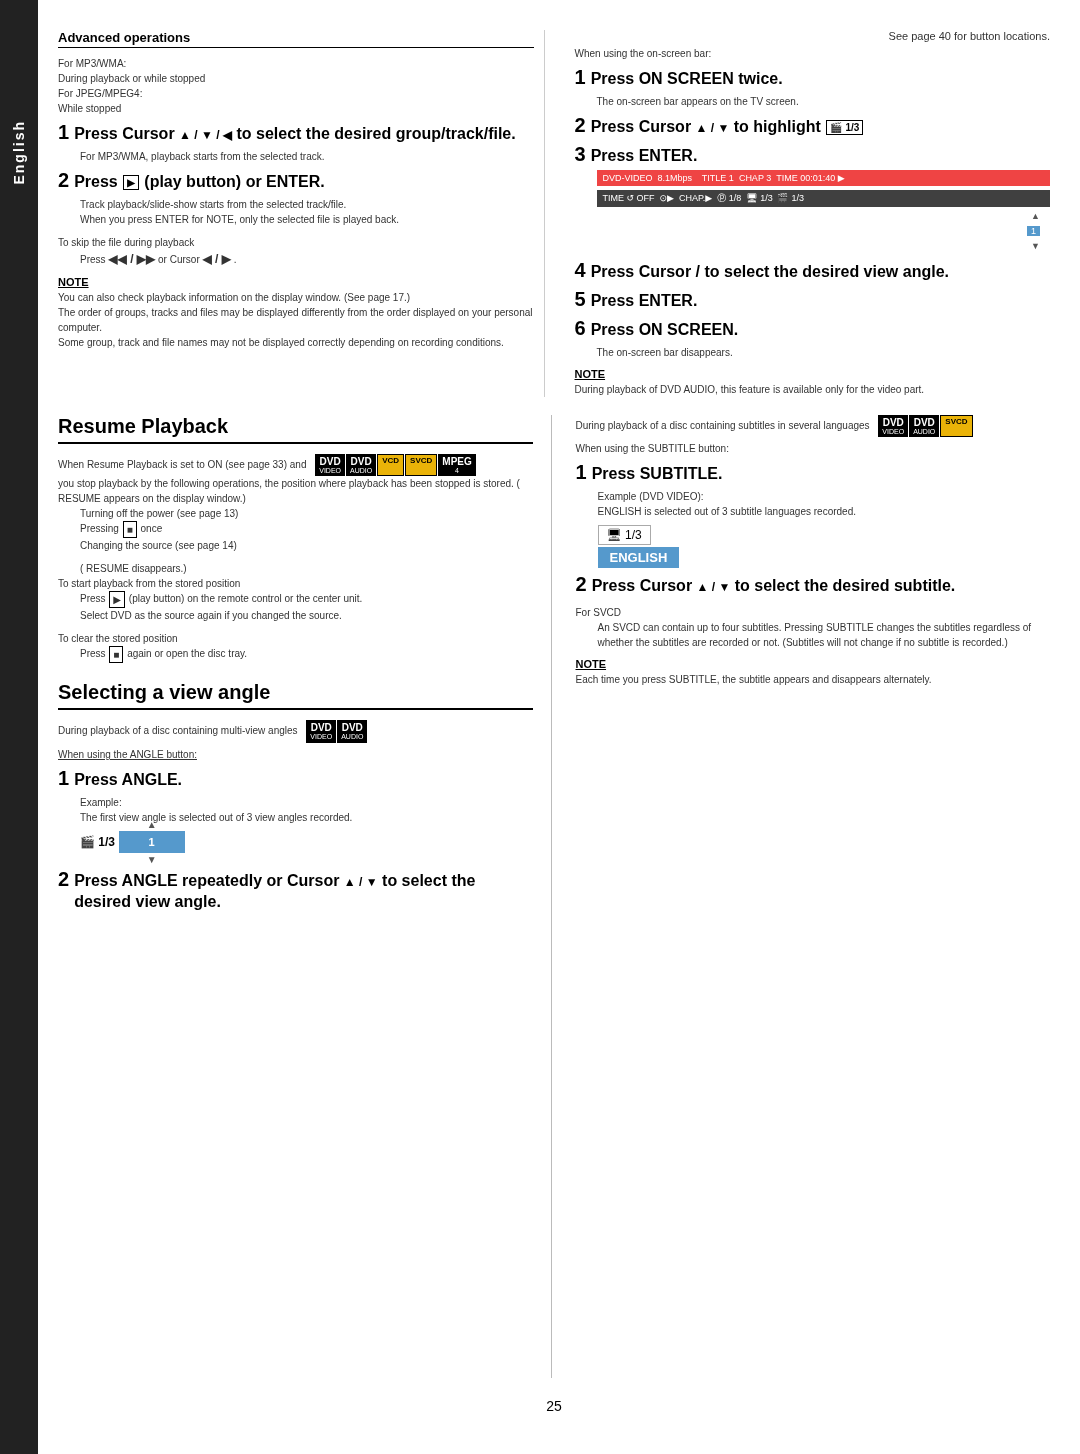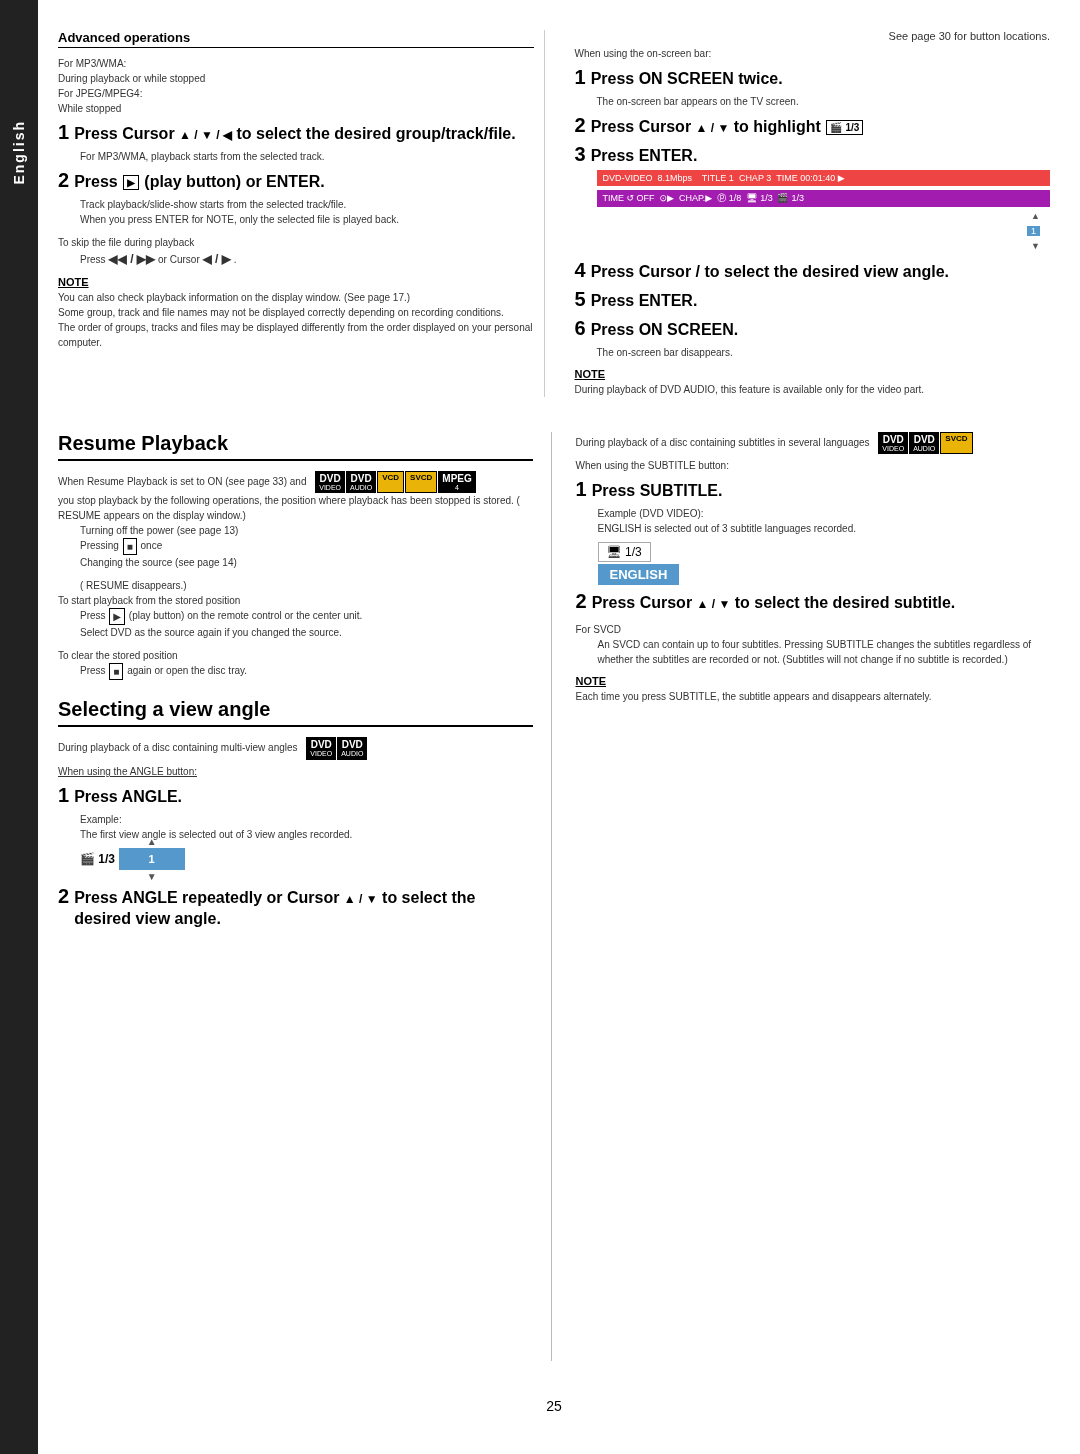--- a/index.html
+++ b/index.html
@@ -38,21 +38,21 @@
       transform: rotate(180deg);
       letter-spacing: 2px;
     }
 
     
     .main-content {
       flex: 1;
       padding: 30px 30px 40px 20px;
       display: flex;
       flex-direction: column;
-      gap: 17px;
+      gap: 0;
     }
 
     
     .top-section {
       display: flex;
       gap: 20px;
       margin-bottom: 18px;
     }
 
     .left-col {
@@ -267,48 +267,48 @@
         </div>
 
         <div style="margin-top:8px;">
           <div class="small-text">To skip the file during playback</div>
           <div class="small-text indent">Press <span class="cursor-arrows">◀◀ / ▶▶</span> or Cursor <span class="cursor-arrows">◀ / ▶</span> .</div>
         </div>
 
         <div style="margin-top:8px;">
           <div class="note-label">NOTE</div>
           <div class="small-text">You can also check playback information on the display window. (See page 17.)</div>
+          <div class="small-text">The order of groups, tracks and files may be displayed differently from the order displayed on your personal computer.</div>
           <div class="small-text">Some group, track and file names may not be displayed correctly depending on recording conditions.</div>
-          <div class="small-text">The order of groups, tracks and files may be displayed differently from the order displayed on your personal computer.</div>
         </div>
       </div>
 
       <div class="right-col">
-        <div class="page-ref">See page 30 for button locations.</div>
+        <div class="page-ref">See page 40 for button locations.</div>
         <div class="small-text">When using the on-screen bar:</div>
 
         <div class="step-line">
           <span class="step-number">1</span>
           <span class="step-text">Press ON SCREEN twice.</span>
         </div>
         <div class="indent small-text">The on-screen bar appears on the TV screen.</div>
 
         <div class="step-line">
           <span class="step-number">2</span>
           <span class="step-text">Press Cursor <span class="cursor-arrows">▲ / ▼</span> to highlight <span class="inline-box">🎬 1/3</span></span>
         </div>
 
         <div class="step-line">
           <span class="step-number">3</span>
           <span class="step-text">Press ENTER.</span>
         </div>
 
         <div style="margin: 4px 0 8px 22px;">
           <div class="onscreen-bar">DVD-VIDEO &nbsp;8.1Mbps &nbsp;&nbsp; TITLE 1 &nbsp;CHAP 3 &nbsp;TIME 00:01:40 ▶</div>
-          <div class="onscreen-bar-2" style="background:#a21caf; color:#fff; padding:2px 6px; font-size:9px;">TIME ↺ OFF &nbsp;⊙▶ &nbsp;CHAP.▶ &nbsp;ⓟ 1/8 &nbsp;🖥 1/3 &nbsp;🎬 1/3</div>
+          <div class="onscreen-bar-2" style="background:#404040; color:#fff; padding:2px 6px; font-size:9px;">TIME ↺ OFF &nbsp;⊙▶ &nbsp;CHAP.▶ &nbsp;ⓟ 1/8 &nbsp;🖥 1/3 &nbsp;🎬 1/3</div>
           <div style="text-align:right; margin-right:10px;">
             <span style="font-size:9px; color:#555;">▲</span><br>
             <span style="background:#5599cc; color:#fff; font-size:9px; padding:0 4px;">1</span><br>
             <span style="font-size:9px; color:#555;">▼</span>
           </div>
         </div>
 
         <div class="step-line">
           <span class="step-number">4</span>
           <span class="step-text">Press Cursor  /   to select the desired view angle.</span>

